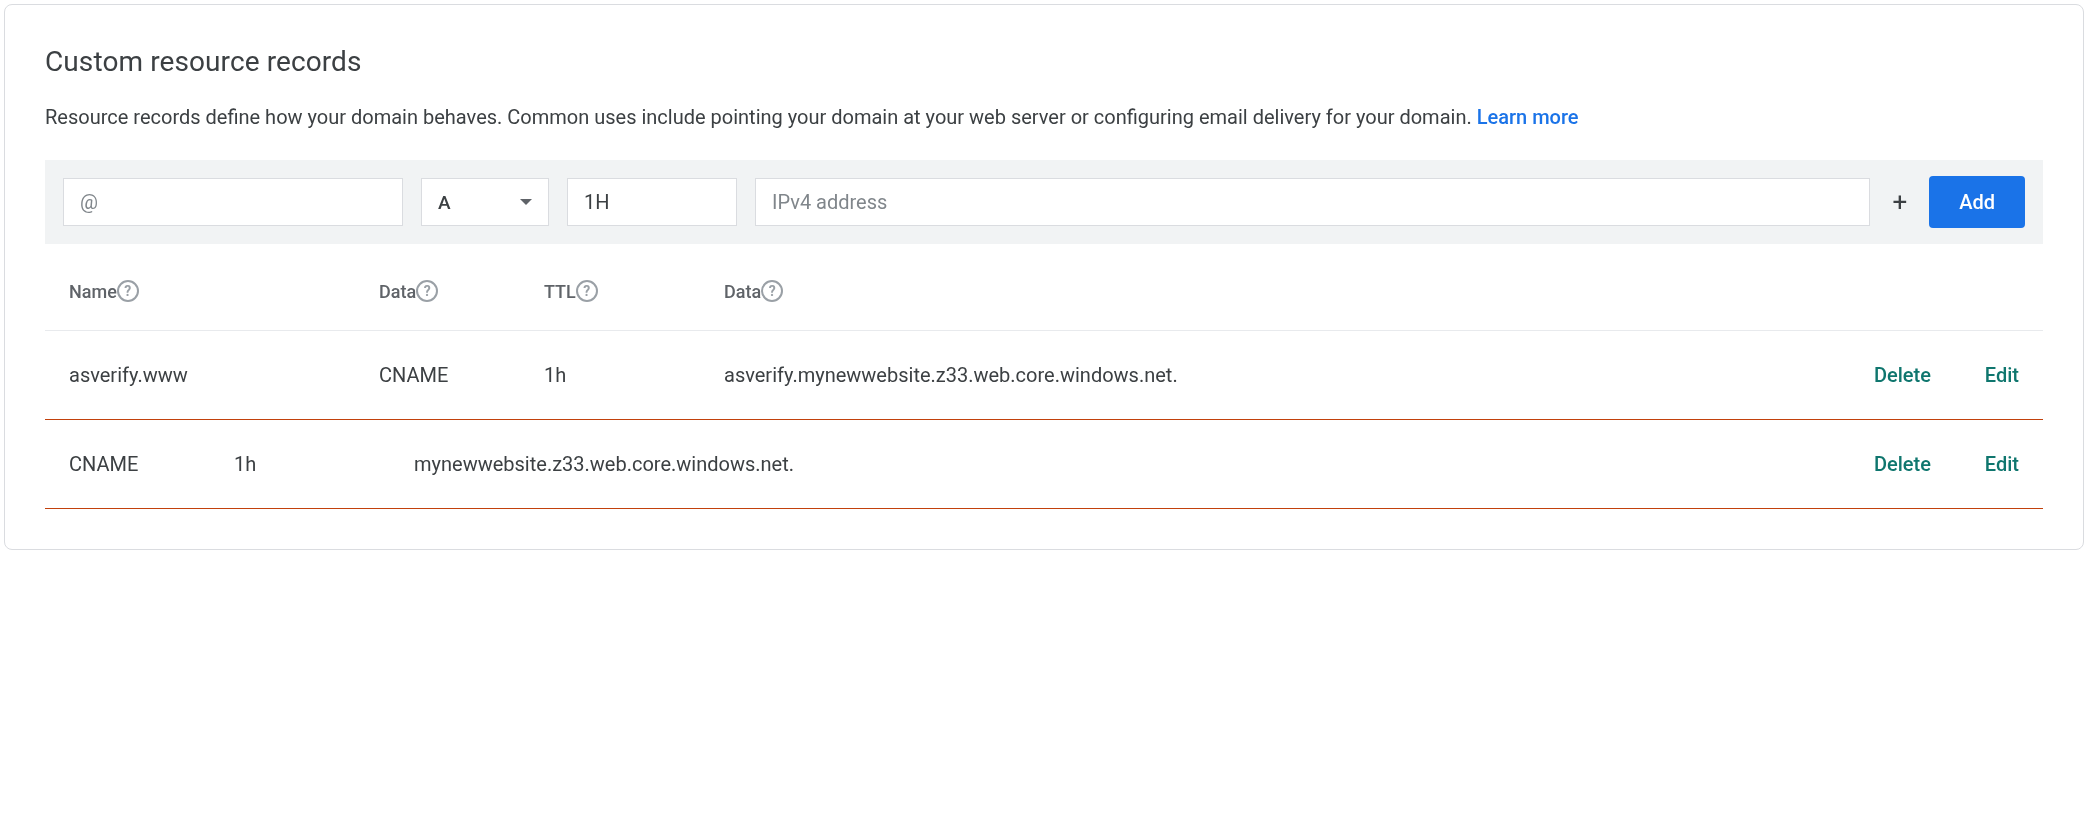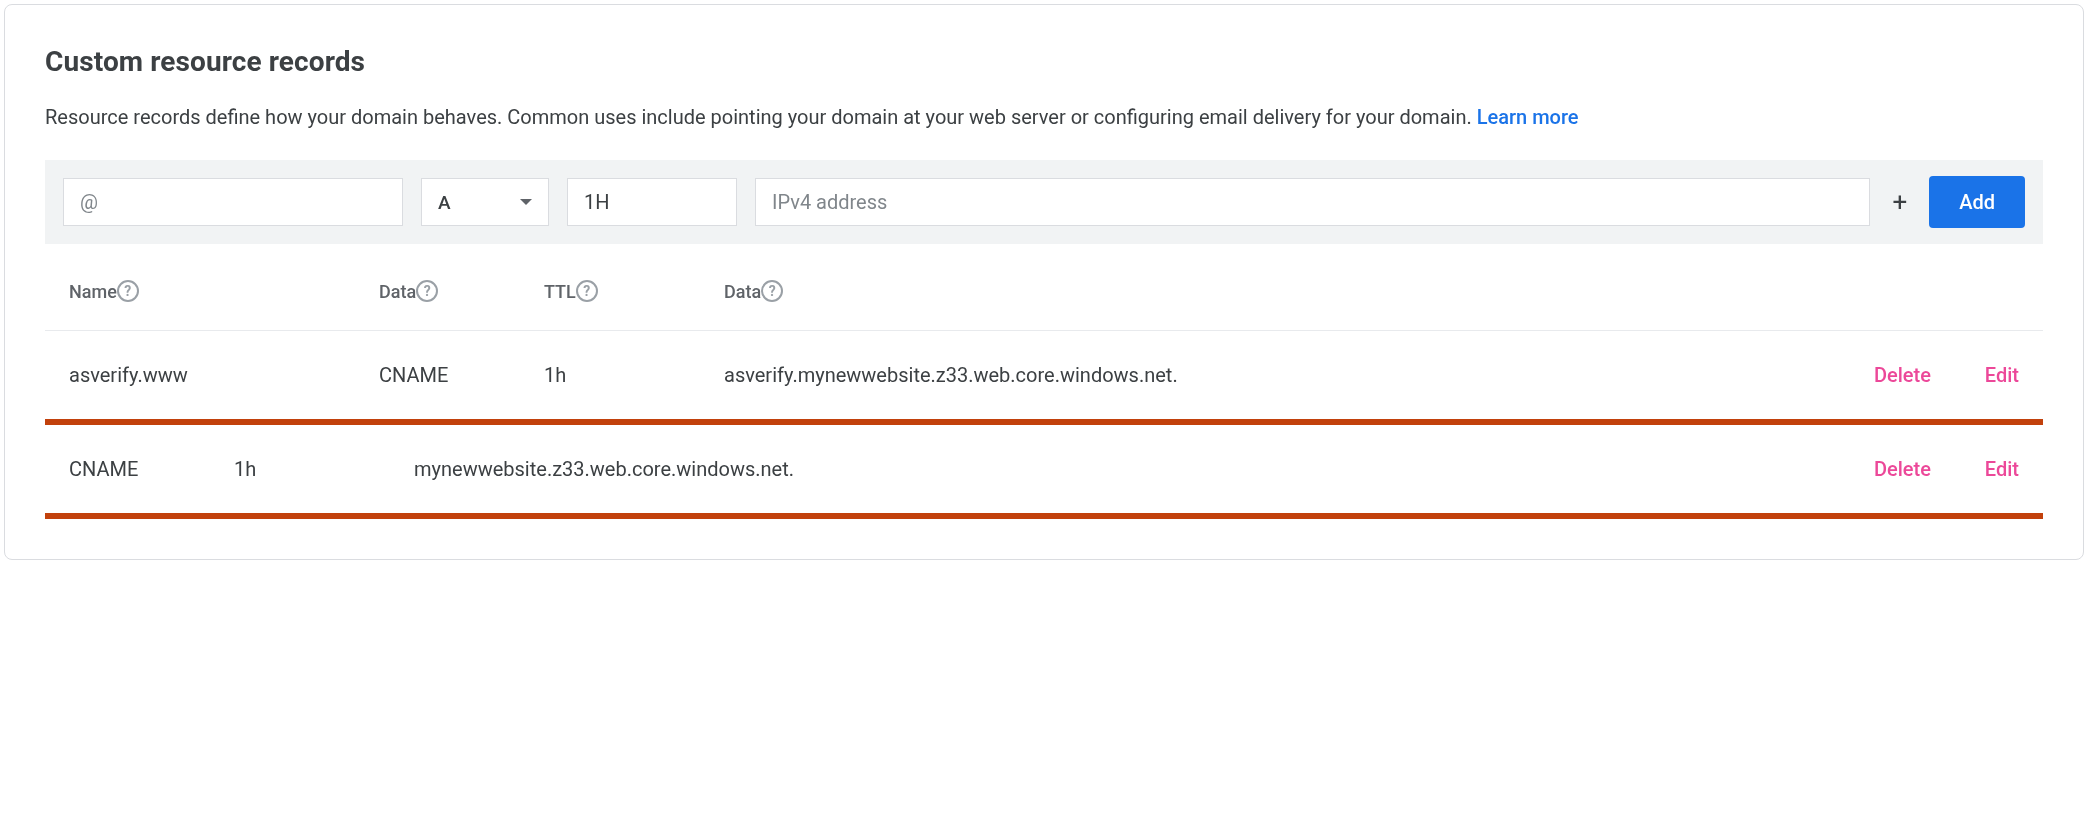--- a/index.html
+++ b/index.html
@@ -12,21 +12,21 @@
       background: #fff;
       padding: 4px;
     }
     .card {
       border: 1px solid #dadce0;
       border-radius: 8px;
       padding: 40px 40px 40px 40px;
     }
     .title {
       font-size: 28px;
-      font-weight: 700;
+      font-weight: 400;
       color: #3c4043;
       margin-bottom: 24px;
       letter-spacing: 0.1px;
     }
     .description {
       font-size: 20px;
       line-height: 1.5;
       color: #3c4043;
       margin-bottom: 28px;
     }
@@ -133,37 +133,37 @@
       justify-content: center;
       font-size: 14px;
       font-weight: 700;
       color: #9aa0a6;
       cursor: pointer;
     }
     .trow {
       display: flex;
       align-items: center;
       padding: 32px 24px;
-      border-bottom: 6px solid #c2410c;
+      border-bottom: 1px solid #c2410c;
     }
     .td {
       font-size: 20px;
       color: #3c4043;
     }
     .col-name { width: 310px; }
     .col-type { width: 165px; }
     .col-ttl  { width: 180px; }
     .col-data { flex: 1; padding-right: 20px; }
     .col-actions {
       display: flex;
       gap: 54px;
       justify-content: flex-end;
     }
     .action-link {
-      color: #ec4899;
+      color: #0f766e;
       font-size: 20px;
       font-weight: 500;
       cursor: pointer;
       background: none;
       border: none;
       font-family: inherit;
       padding: 0;
     }
   </style>
 </head>

